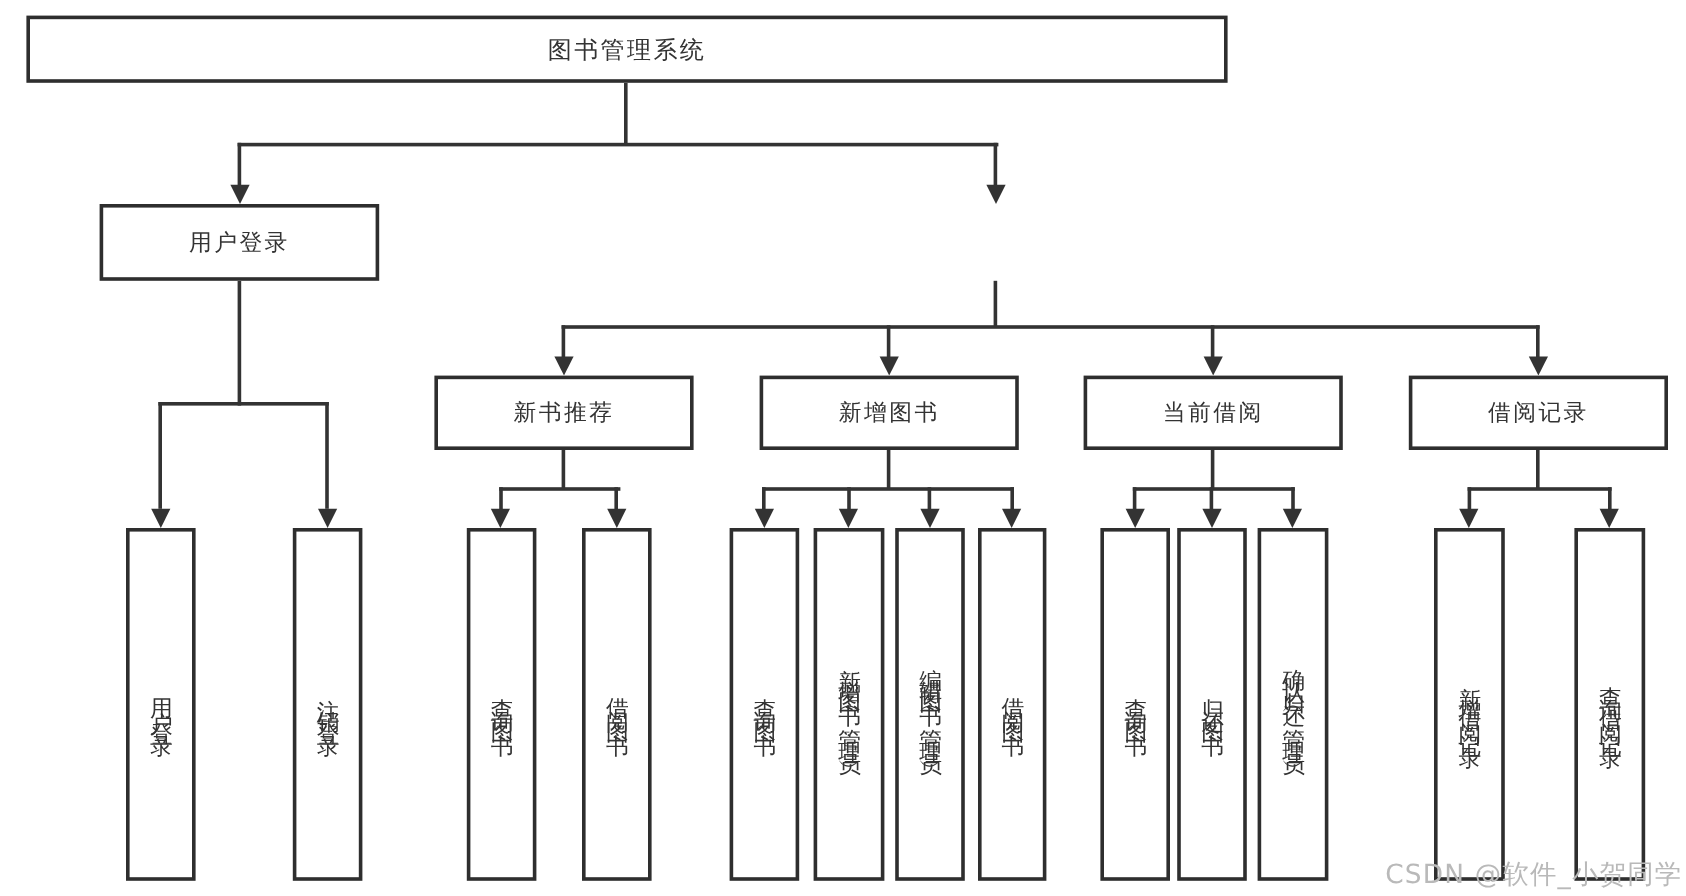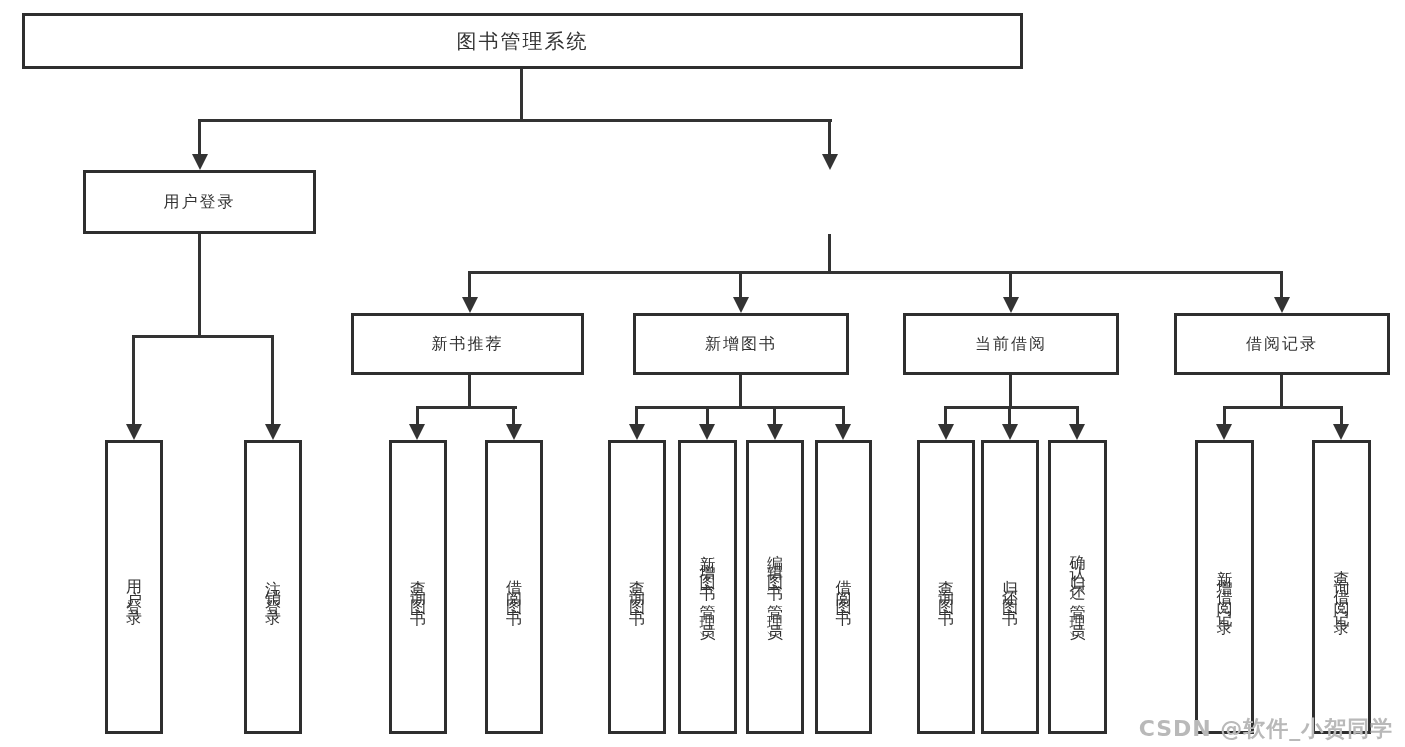--- a/index.html
+++ b/index.html
@@ -5,53 +5,53 @@
   html,body { margin:0; padding:0; background:#ffffff; }
   .canvas {
     position:relative; width:1405px; height:747px; background:#ffffff;
     font-family:"DejaVu Sans","Liberation Sans",sans-serif; color:#333333; overflow:hidden;
   }
   .box {
     position:absolute; box-sizing:border-box; background:#ffffff;
     border:3px solid #2e2e2e; display:flex; align-items:center; justify-content:center;
     z-index:2;
   }
-  .lbl { font-size:16px; letter-spacing:2px; color:#333333; white-space:nowrap; }
+  .lbl { font-size:19px; letter-spacing:2px; color:#333333; white-space:nowrap; }
   .root .lbl { font-size:20px; }
   .leaf .lbl {
     writing-mode:vertical-rl; text-orientation:mixed;
     letter-spacing:10px; line-height:1; white-space:nowrap;
   }
   .vline { position:absolute; width:3px; background:#333333; z-index:1; }
   .hline { position:absolute; height:3px; background:#333333; z-index:1; }
   .arrow {
     position:absolute; width:0; height:0; z-index:1;
     border-left:8px solid transparent; border-right:8px solid transparent;
     border-top:16px solid #333333;
   }
   .watermark {
-    position:absolute; left:1130px; top:714px; width:272px; text-align:center;
-    font-size:22px; color:#b9b9b9; z-index:5; letter-spacing:1px;font-weight:bold;
+    position:absolute; left:1130px; top:714px; width:272px; text-align:right;
+    font-size:22px; color:#b9b9b9; z-index:5; letter-spacing:1px;
   }
 </style>
 </head>
 <body>
 
 <div class="canvas">
 
   <div class="box root" style="left:22px;top:13px;width:1001px;height:56px">
     <span class="lbl">图书管理系统</span>
   </div>
 
   <div class="box" style="left:83px;top:170px;width:233px;height:64px">
     <span class="lbl">用户登录</span>
   </div>
 
 
-  <div class="box" style="left:351px;top:313px;width:233px;height:62px">
+  <div class="box" style="left:362px;top:313px;width:216px;height:62px">
     <span class="lbl">新书推荐</span>
   </div>
 
   <div class="box" style="left:633px;top:313px;width:216px;height:62px">
     <span class="lbl">新增图书</span>
   </div>
 
   <div class="box" style="left:1174px;top:313px;width:216px;height:62px">
     <span class="lbl">借阅记录</span>
   </div>

